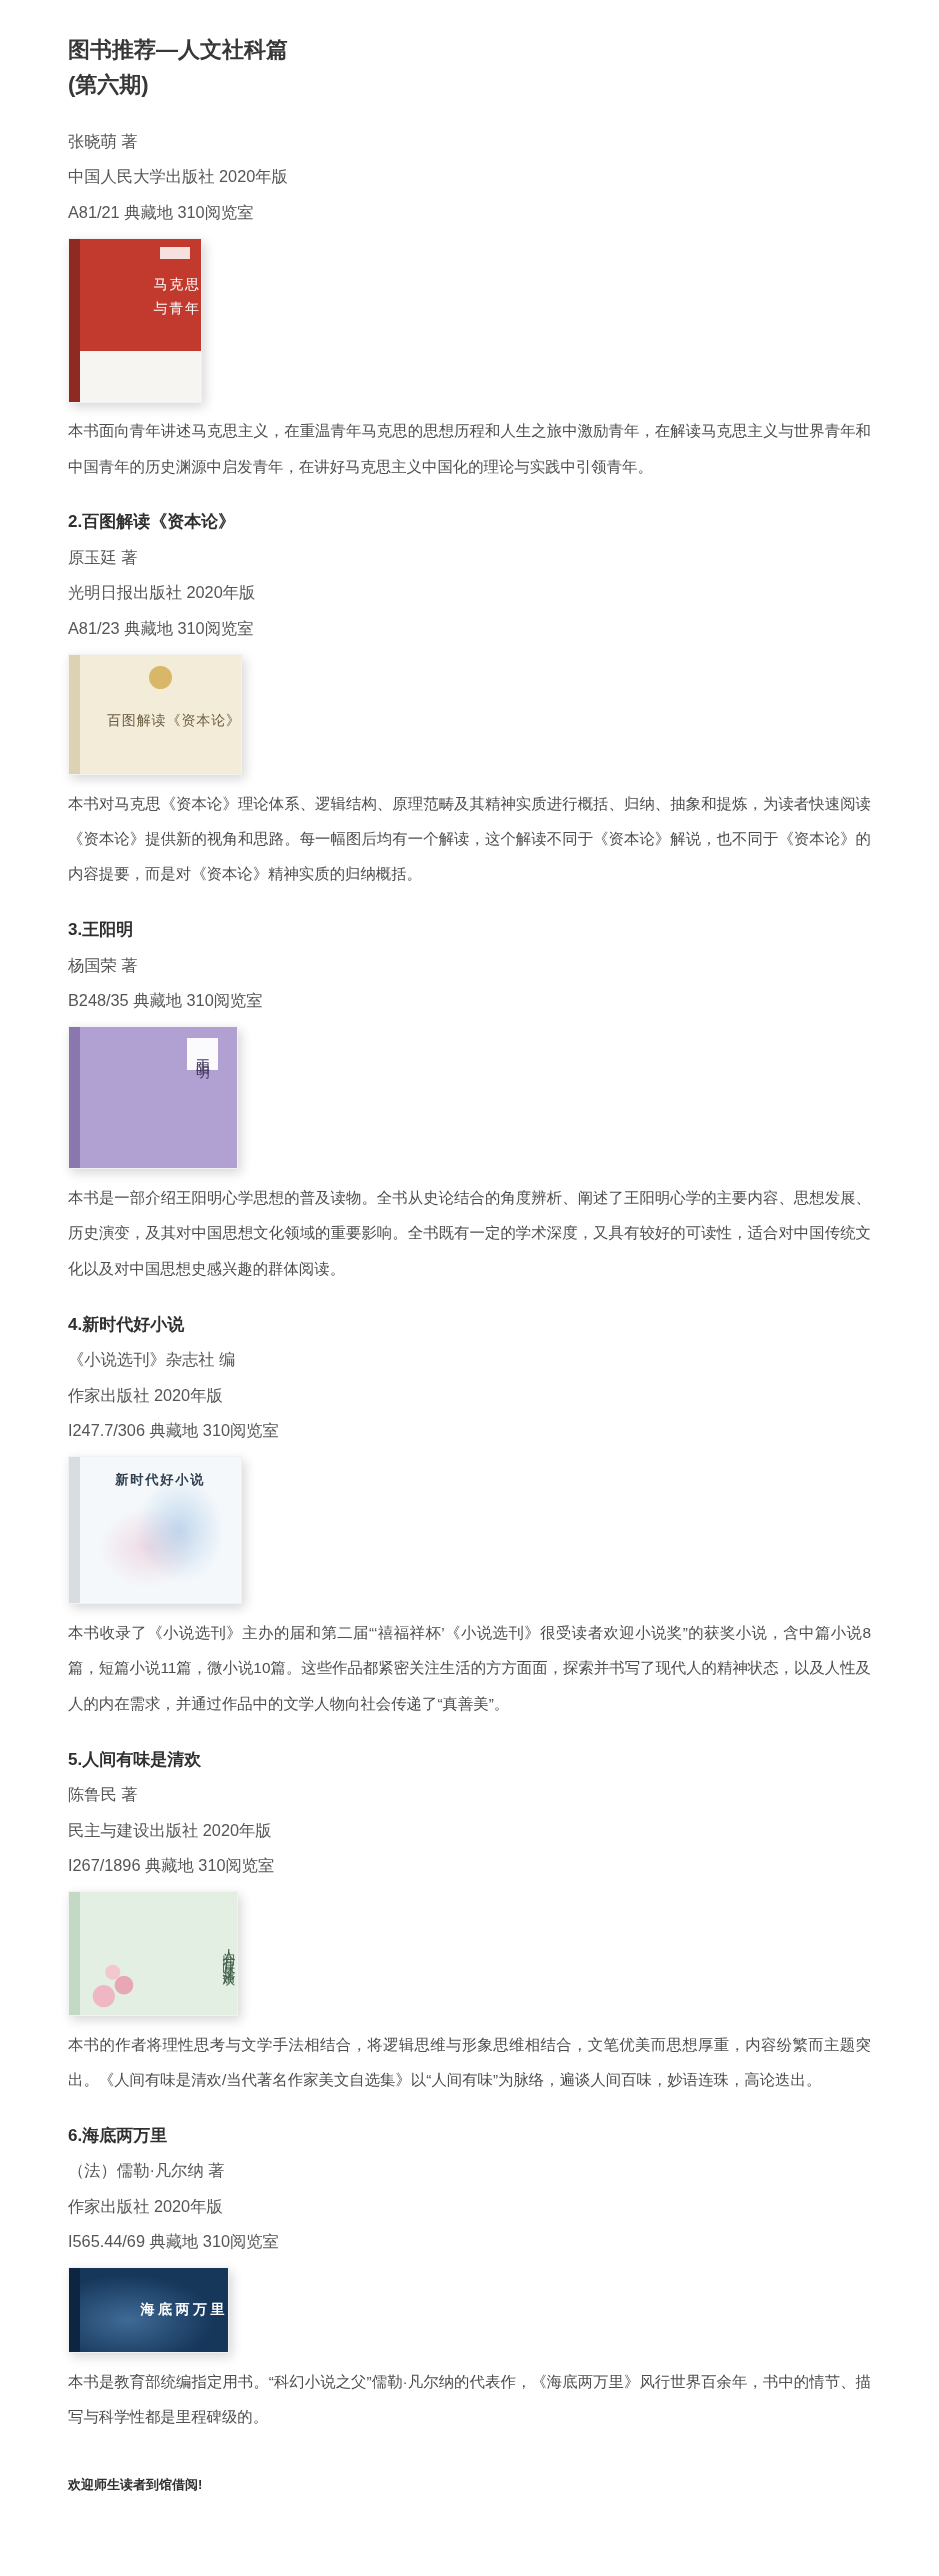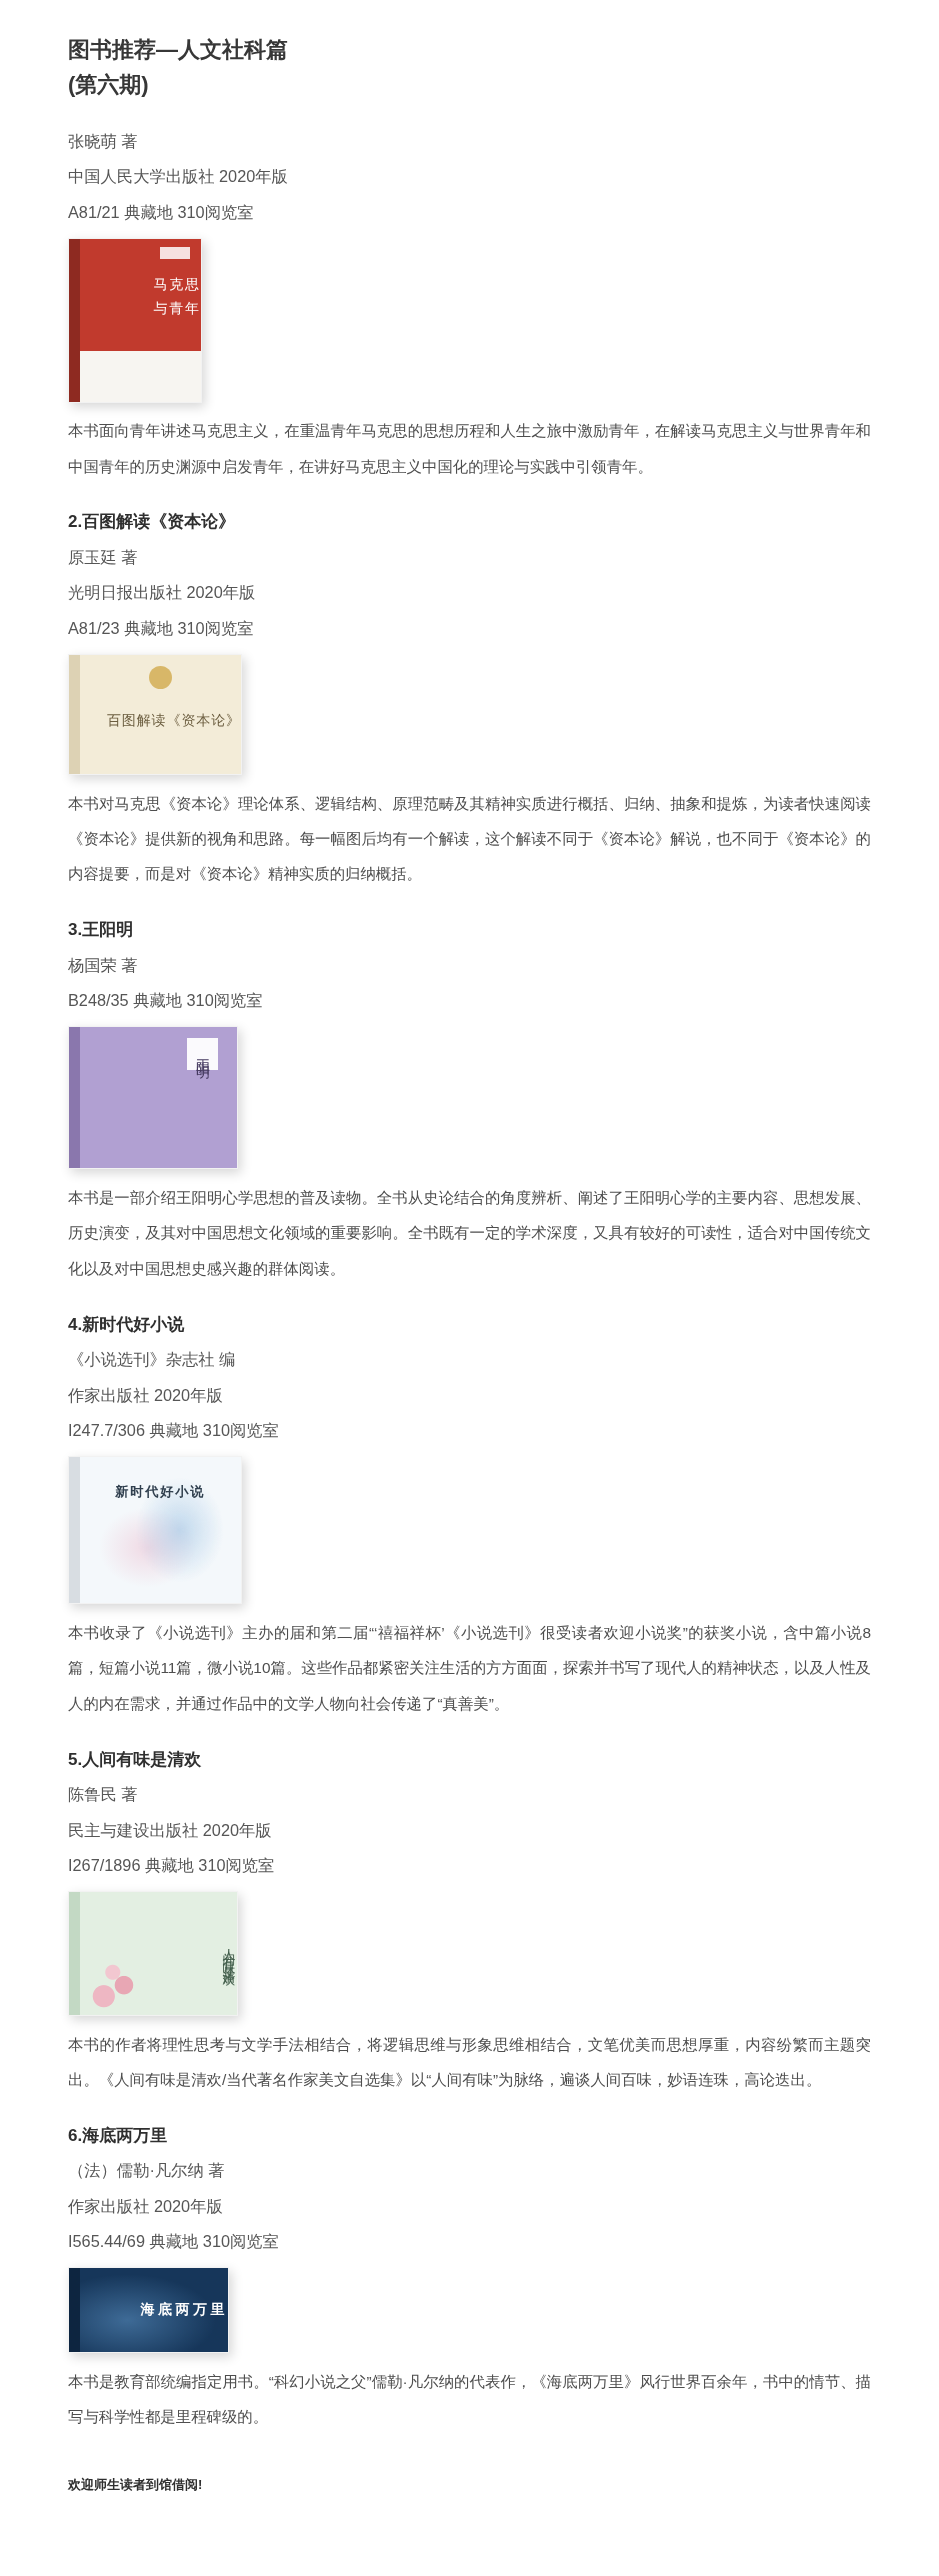--- a/index.html
+++ b/index.html
@@ -39,21 +39,21 @@
   .book:nth-of-type(3) .book3d { width: 168px; height: 141px; }
   .book:nth-of-type(3) .cover-title { writing-mode: vertical-rl; position: absolute;
       top: 10.6px; right: 19.4px; background: #fbfafd; padding: 10.6px 6.2px;
       font-family: "Liberation Serif","DejaVu Serif",serif; font-size: 14px; letter-spacing: 3.5px; }
 
   .book:nth-of-type(4) .book3d { width: 172px; height: 146px; }
   .book:nth-of-type(4) .face { background-image:
       radial-gradient(closest-side at 62% 50%, rgba(150,190,225,.55), transparent 72%),
       radial-gradient(closest-side at 42% 62%, rgba(235,180,200,.45), transparent 72%); }
   .book:nth-of-type(4) .cover-title { position: absolute; top: 14px; left: 0; right: 0;
-      font-size: 13.2px; font-weight: bold; letter-spacing: 1.8px; margin-top: 12px; }
+      font-size: 13.2px; font-weight: bold; letter-spacing: 1.8px; }
 
   .book:nth-of-type(5) .book3d { width: 168px; height: 123px; }
   .book:nth-of-type(5) .cover-title { writing-mode: vertical-rl;
       font-family: "Liberation Serif","DejaVu Serif",serif; font-size: 12.8px; letter-spacing: 4.4px; }
   .book:nth-of-type(5) .face::after { content: ""; position: absolute; left: 7px; bottom: 5.3px;
       width: 56px; height: 46px; background:
       radial-gradient(circle at 30% 70%, #eeb7c3 10.6px, transparent 11.5px),
       radial-gradient(circle at 66% 46%, #e8a7b4 8.8px, transparent 9.7px),
       radial-gradient(circle at 46% 18%, #f2c7d0 7px, transparent 8px); }
 

